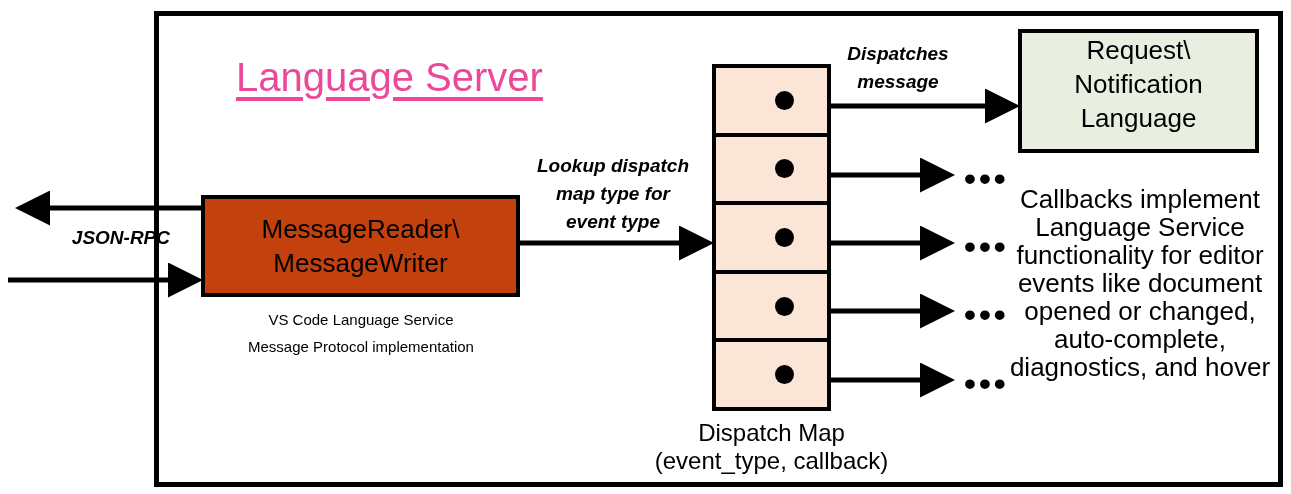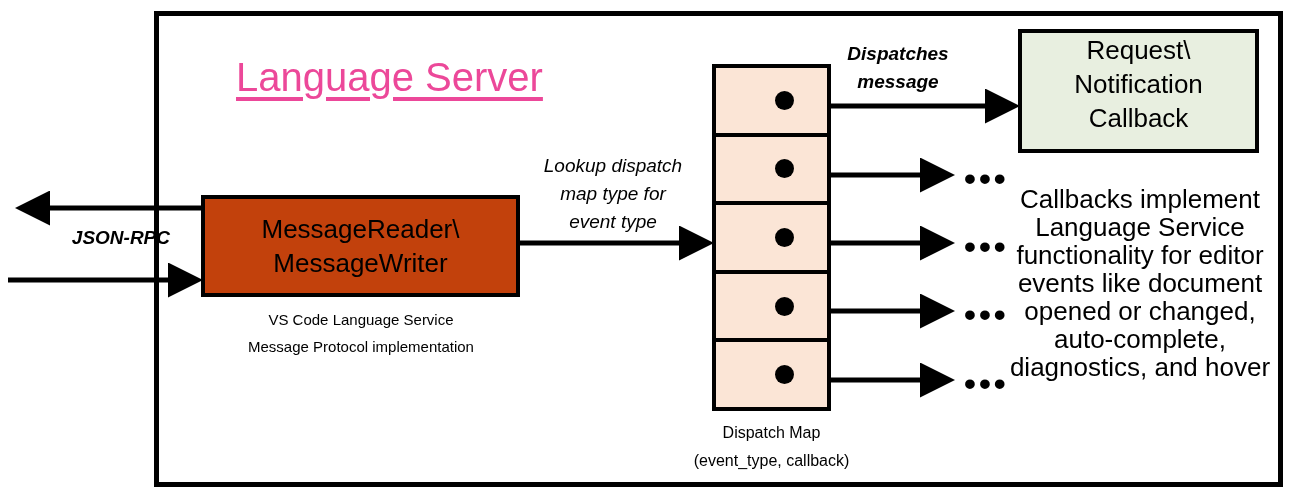--- a/index.html
+++ b/index.html
@@ -80,21 +80,21 @@
     line-height: 27px;
   }
 
   
   #lookup-label {
     left: 518px;
     top: 152px;
     width: 190px;
     text-align: center;
     font-style: italic;
-    font-weight: normal;
+    font-weight: bold;
     font-size: 19px;
     line-height: 28px;
   }
 
   
   #dispatch-label {
     left: 833px;
     top: 40px;
     width: 130px;
     text-align: center;
@@ -130,21 +130,21 @@
     margin-top: -9.5px;
     margin-left: -9.5px;
     border-radius: 50%;
     background: #000;
   }
   #dispatch-caption {
     left: 645px;
     top: 419px;
     width: 253px;
     text-align: center;
-    font-size: 16px;
+    font-size: 24px;
     line-height: 28px;
   }
 
   
   #callback-box {
     left: 1018px;
     top: 29px;
     width: 241px;
     height: 124px;
     border: 4px solid #000;
@@ -275,21 +275,21 @@
 
   <div id="dispatch-label" class="abs">
     <div>Dispatches</div>
     <div>message</div>
   </div>
 
   <div id="callback-box" class="abs">
     <div>
       <div>Request\</div>
       <div>Notification</div>
-      <div>Callback</div>
+      <div>Language</div>
     </div>
   </div>
   <div id="callback-caption" class="abs">
     <div>Callbacks implement</div>
     <div>Language Service</div>
     <div>functionality for editor</div>
     <div>events like document</div>
     <div>opened or changed,</div>
     <div>auto-complete,</div>
     <div>diagnostics, and hover</div>

